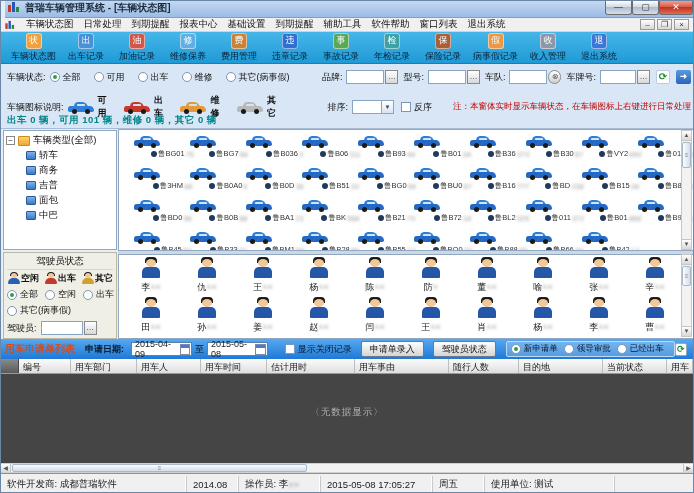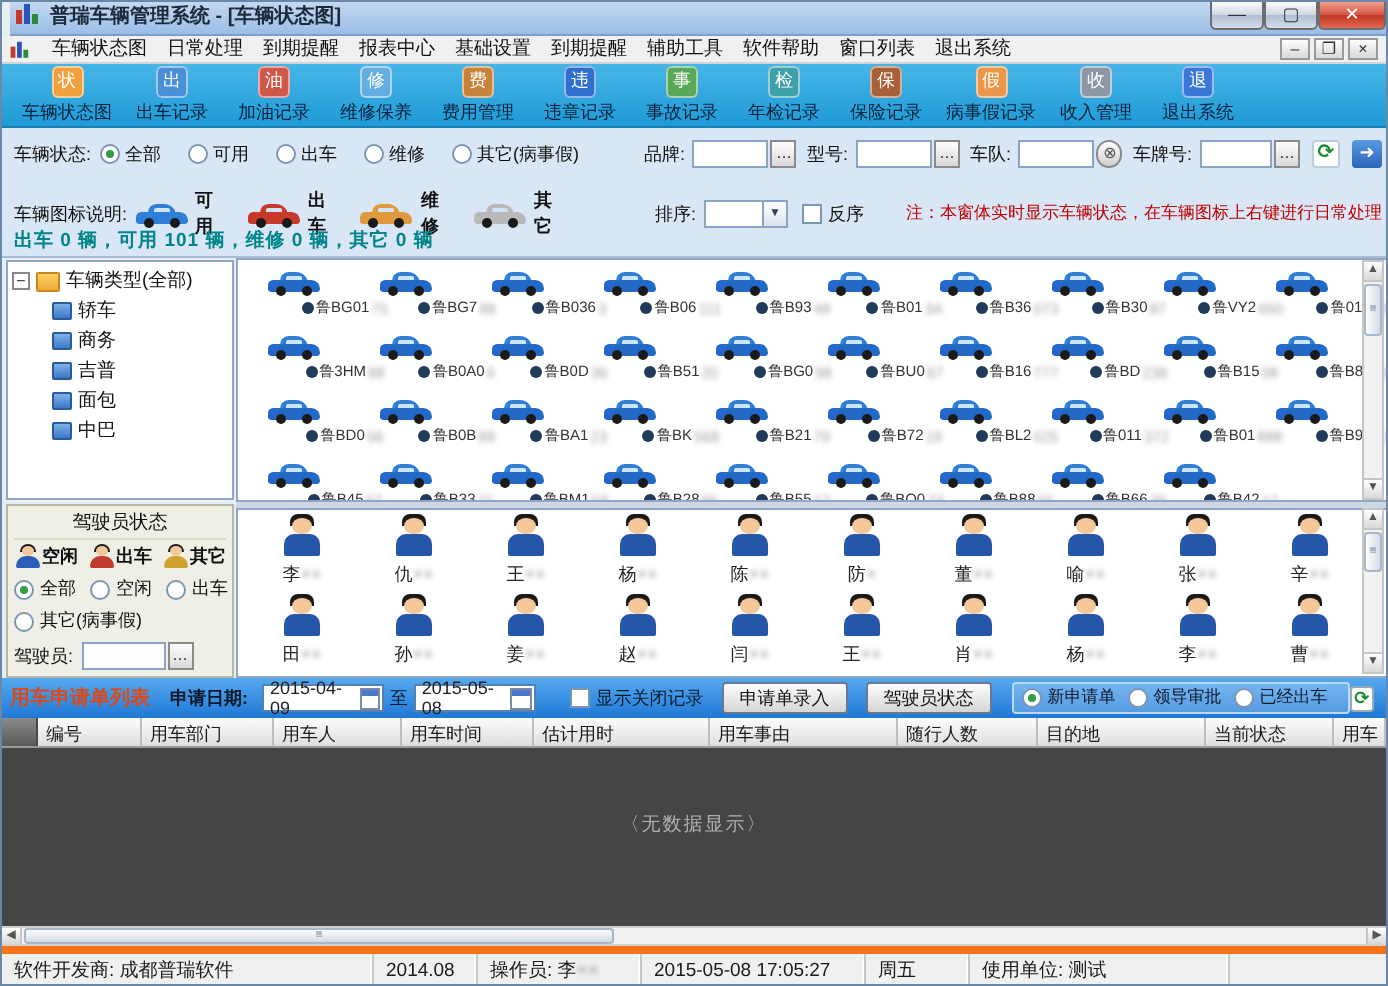--- a/index.html
+++ b/index.html
@@ -118,21 +118,21 @@
   .th{border-right:1px solid #bdbdbd;font-size:9px;color:#1a1a1a;padding:2px 0 0 4px;white-space:nowrap;overflow:hidden;}
   .tbody{position:absolute;left:0;right:0;top:373px;height:89px;background:#454545;}
   .empty{position:absolute;left:0;right:0;top:32px;text-align:center;font-size:9.5px;color:#b0b0b0;letter-spacing:1px;}
   
   .hscroll{position:absolute;left:0;right:0;top:462px;height:10px;background:#f2f2f2;border-top:1px solid #d0d0d0;border-bottom:1px solid #d0d0d0;}
   .ha{position:absolute;top:0;width:10px;height:8px;font-size:6px;line-height:8px;text-align:center;color:#555;background:linear-gradient(#fefefe,#d8d8d8);}
   .ha.left{left:0;border-right:1px solid #c6c6c6;}
   .ha.right{right:0;border-left:1px solid #c6c6c6;}
   .hthumb{position:absolute;left:11px;top:0;width:295px;height:8px;background:linear-gradient(#fdfdfd,#d2dce8);border:1px solid #a8b8c8;border-radius:2px;font-size:6px;line-height:7px;text-align:center;color:#789;}
   
-  .statusbar{position:absolute;left:0;right:0;top:472px;height:21px;background:#f0f0f0;border-top:4px solid #f97316;display:flex;align-items:center;font-size:9.5px;color:#1a1a1a;}
+  .statusbar{position:absolute;left:0;right:0;top:472px;height:21px;background:#f0f0f0;border-top:1px solid #f97316;display:flex;align-items:center;font-size:9.5px;color:#1a1a1a;}
   .sbcell{height:17px;display:flex;align-items:center;padding:0 6px;border-right:1px solid #c8c8c8;box-shadow:inset -1px 0 0 #fff;white-space:nowrap;overflow:hidden;}
 </style>
 </head>
 <body>
 
 <div class="win">
 
   <div class="titlebar">
     <span class="appicon">
         <i class="b1"></i>

